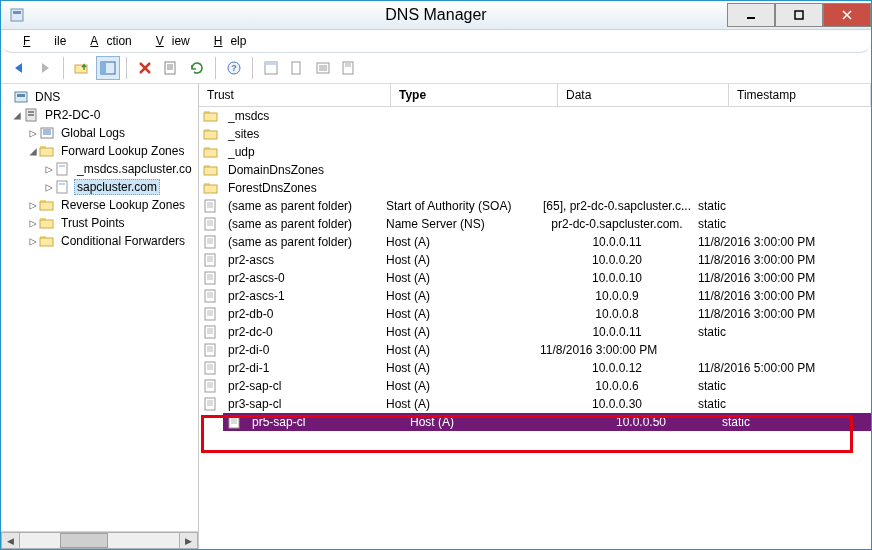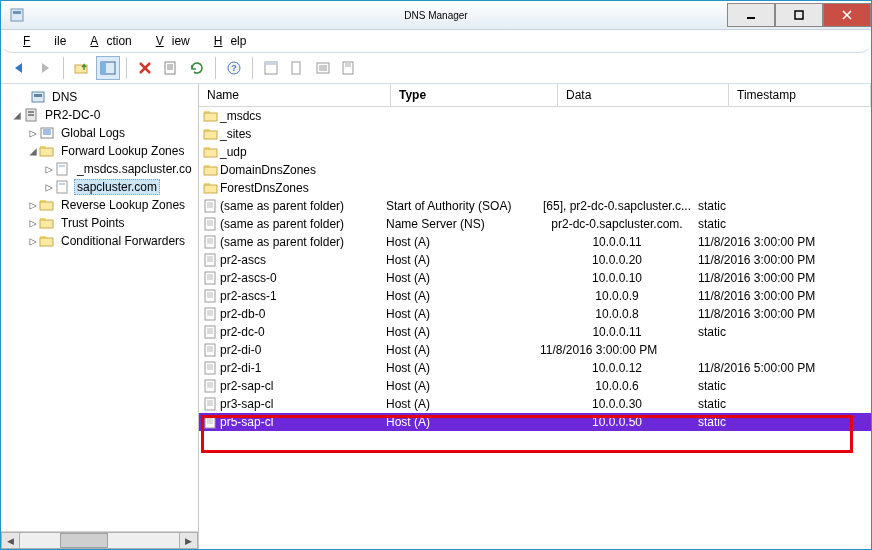--- a/index.html
+++ b/index.html
@@ -1,19 +1,19 @@
 <!DOCTYPE html>
 <html><head>
 <meta charset="utf-8">
 <style>
   html,body { margin:0; padding:0; font-family:"Segoe UI", Tahoma, sans-serif; font-size:12px; }
   .window { width:872px; height:550px; border:1px solid #2494c2; background:#fff; box-sizing:border-box; display:flex; flex-direction:column; }
   .titlebar { height:28px; background:linear-gradient(#fff,#e4edf4); display:flex; align-items:center; border-bottom:1px solid #c7d3de; position:relative; }
   .title-icon { width:16px; height:16px; margin:0 6px 0 8px; }
-  .title-text { flex:1; text-align:center; font-size:10px; color:#000; position:absolute; left:0; right:0; pointer-events:none; }
+  .title-text { flex:1; text-align:center; font-size:16px; color:#000; position:absolute; left:0; right:0; pointer-events:none; }
   .title-btns { display:flex; margin-left:auto; }
   .title-btns div { width:46px; height:22px; border:1px solid #888; margin-top:-1px; display:flex; align-items:center; justify-content:center; background:#e8e8e8; }
   .title-btns .close { background:#c94f44; color:#fff; font-weight:bold; }
   .menubar { height:22px; display:flex; align-items:center; padding:0 6px; border-bottom:1px solid #d6dde4;border-radius:11px; }
   .menubar span { padding:3px 8px; }
   .menubar .u { text-decoration:underline; }
   .toolbar { height:30px; display:flex; align-items:center; padding:0 6px; border-bottom:1px solid #d6dde4; gap:2px; }
   .tb-btn { width:22px; height:22px; display:flex; align-items:center; justify-content:center; border:1px solid transparent; }
   .tb-sep { width:1px; height:22px; background:#c9c9c9; margin:0 4px; }
   .body { flex:1; display:flex; min-height:0; }
@@ -31,25 +31,25 @@
   .list-pane { flex:1; display:flex; flex-direction:column; min-width:0;}
   .list-header { height:22px; display:flex; border-bottom:1px solid #d6d6d6; }
   .list-header div { border-right:1px solid #d6d6d6; padding:4px 8px 0 8px; color:#000; }
   .col-name { width:175px; }
   .col-type { width:150px;font-weight:bold; }
   .col-data { width:154px; }
   .col-ts { flex:1; }
   .list-body { flex:1; overflow:hidden; position:relative;}
   .row { height:18px; display:flex; align-items:center; white-space:nowrap;}
   .row .c { overflow:hidden; text-overflow:ellipsis; padding-left:4px;}
-  .row .c-name { width:179px; display:flex; align-items:center; gap:1px;}
+  .row .c-name { width:179px; display:flex; align-items:center; gap:9px;}
   .row .c-type { width:150px; }
   .row .c-data { width:154px;text-align:center; }
   .row .c-ts { flex:1; }
-  .row.selected { background:#6d28d9; color:#fff; }
+  .row.selected { background:#701a75; color:#fff;margin-left:24px; }
   .red-box { position:absolute; border:3px solid #e3000f; pointer-events:none; }
   svg { display:block; }
   .folder-svg rect.tab { fill:#f6d87b; }
   .folder-svg rect.body { fill:#ffe9a3; stroke:#caa94e; }
 </style>
 </head>
 <body>
 
 <div class="window">
 
@@ -165,21 +165,21 @@
           <rect x="2" y="2" width="10" height="12" fill="#fff" stroke="#999"></rect>
           <line x1="4" y1="4" x2="10" y2="4" stroke="#aaa"></line>
           <line x1="4" y1="6" x2="10" y2="6" stroke="#aaa"></line>
         </svg>
       </div>
   </div>
 
   <div class="body">
     <div class="tree-pane">
       <div class="tree-scroll">
-        <div class="tree-row" style="padding-left:17px">
+        <div class="tree-row" style="padding-left:0">
           <span class="exp"></span>
           <span class="ico">
               <svg width="16" height="16">
                 <rect x="2" y="3" width="12" height="10" fill="#e0eaf3" stroke="#5d86ab"></rect>
                 <rect x="4" y="5" width="8" height="3" fill="#5d86ab"></rect>
               </svg>
             </span>
           <span class="lbl">DNS</span>
         </div>
         <div class="tree-row" style="padding-left:10px">
@@ -270,21 +270,21 @@
         <div class="btn">◀</div>
         <div class="track">
             <div class="thumb"></div>
           </div>
         <div class="btn">▶</div>
       </div>
     </div>
 
     <div class="list-pane">
       <div class="list-header">
-        <div class="col-name">Name</div>
+        <div class="col-name">Trust</div>
         <div class="col-type">Type</div>
         <div class="col-data">Data</div>
         <div class="col-ts">Timestamp</div>
       </div>
       <div class="list-body" id="list-body">
 
       <div class="row">
             <div class="c c-name">
               <span class="ico">
                 <svg width="16" height="16">

